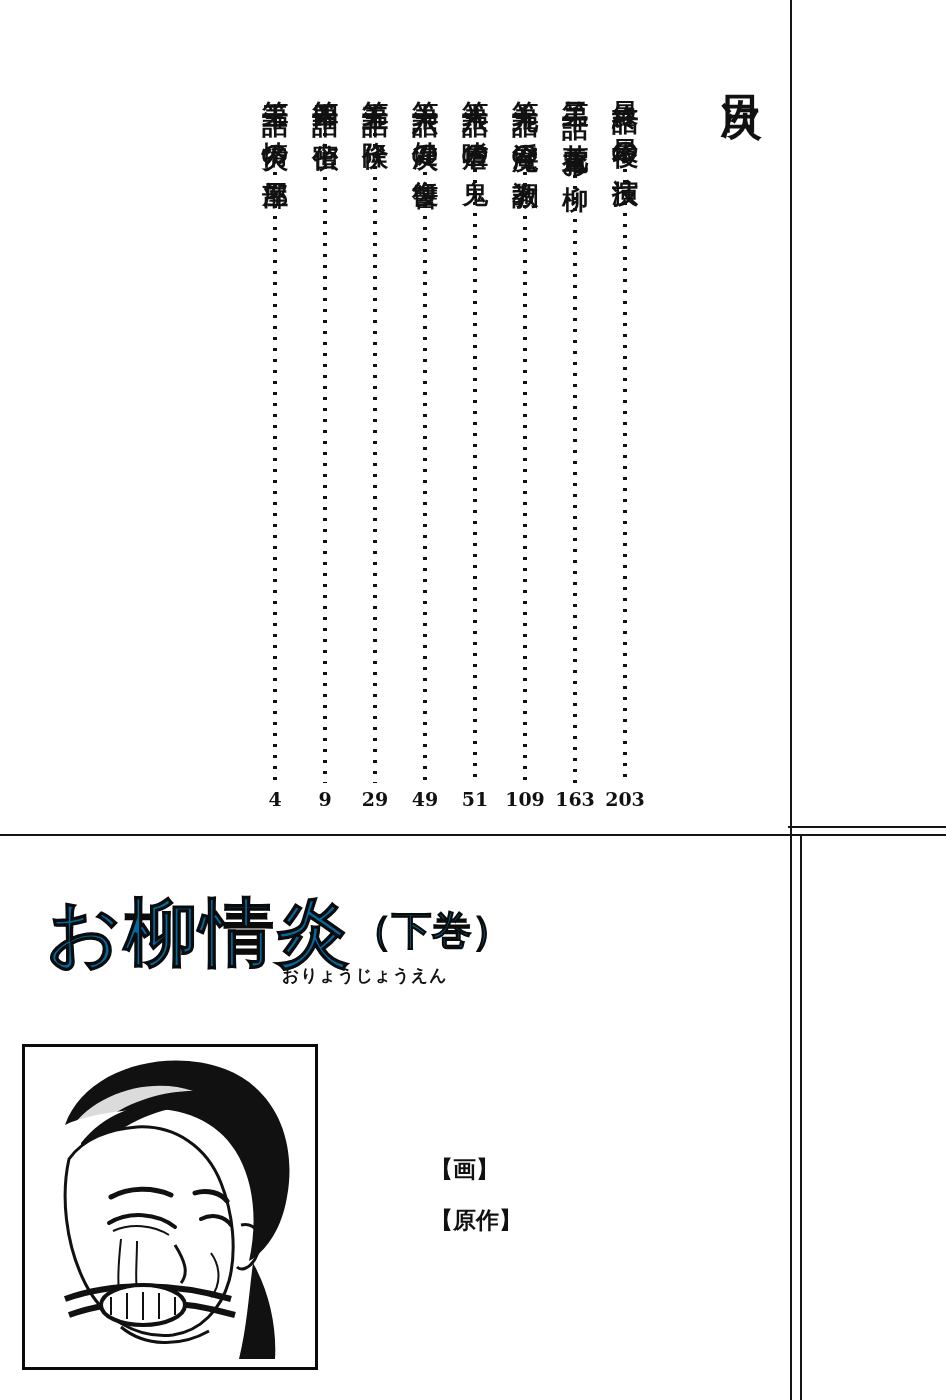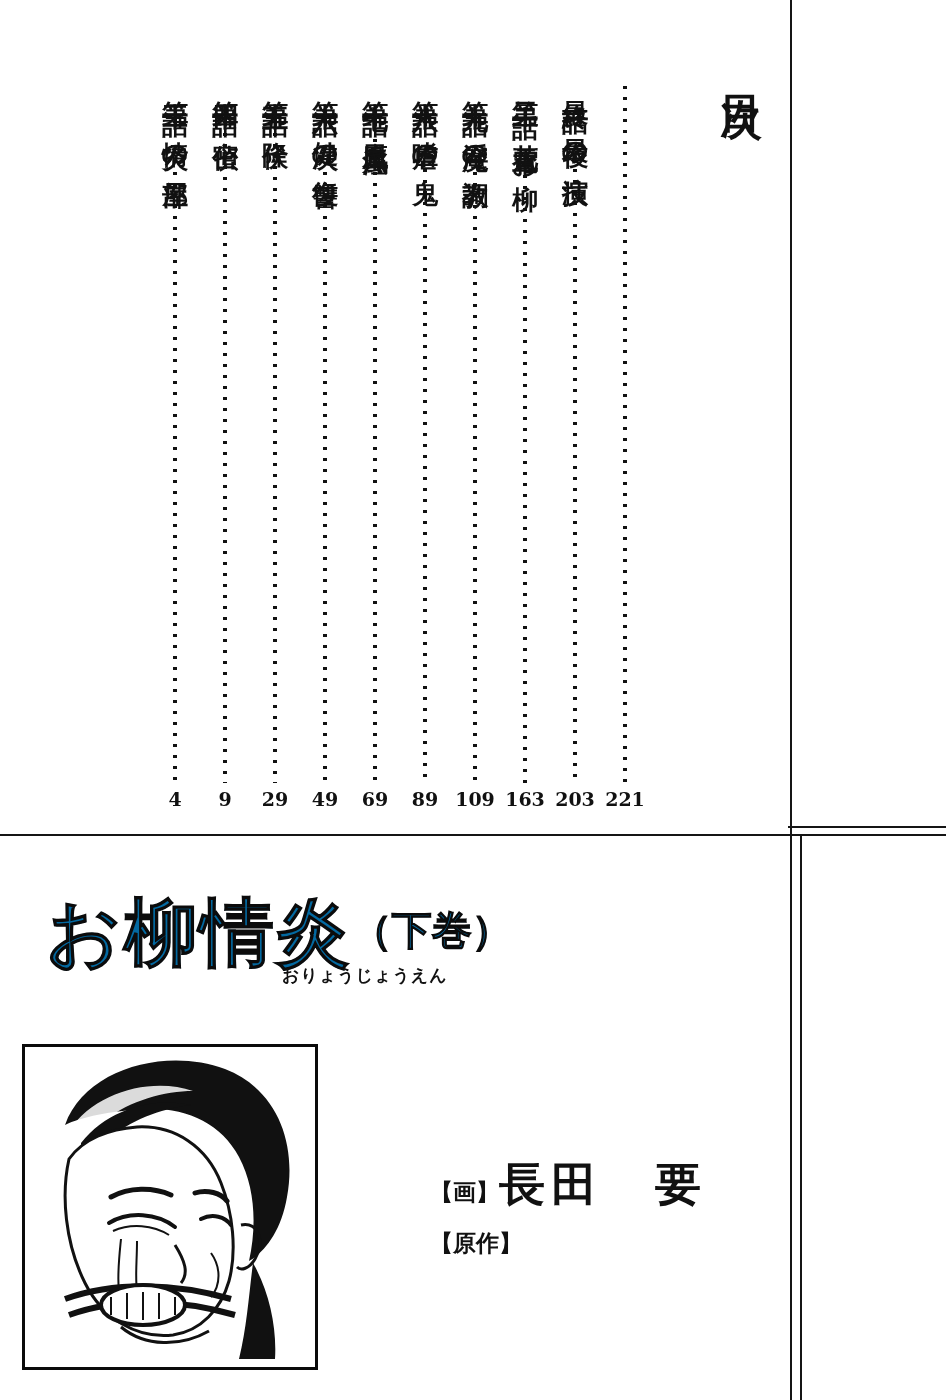--- a/index.html
+++ b/index.html
@@ -213,30 +213,25 @@
         <div class="entry-dots"></div>
         <div class="entry-page">29</div>
       </div>
 
       <div class="entry">
         <div class="entry-text">第十六話　健次の復讐</div>
         <div class="entry-dots"></div>
         <div class="entry-page">49</div>
       </div>
 
-      <div class="entry">
-        <div class="entry-text">第十七話　魔風淫風</div>
-        <div class="entry-dots"></div>
-        <div class="entry-page">69</div>
-      </div>
 
       <div class="entry">
         <div class="entry-text">第十八話　嗜虐の鬼</div>
         <div class="entry-dots"></div>
-        <div class="entry-page">89</div>
+        <div class="entry-page">51</div>
       </div>
 
       <div class="entry">
         <div class="entry-text">第十九話　淫魔の調教</div>
         <div class="entry-dots"></div>
         <div class="entry-page">109</div>
       </div>
 
 
 
@@ -246,25 +241,20 @@
         <div class="entry-page">163</div>
       </div>
 
 
       <div class="entry">
         <div class="entry-text">最終話　最後の演技</div>
         <div class="entry-dots"></div>
         <div class="entry-page">203</div>
       </div>
 
-      <div class="entry">
-        <div class="entry-text"></div>
-        <div class="entry-dots"></div>
-        <div class="entry-page">221</div>
-      </div>
 
     </div>
   </div>
 
   <div class="title-page">
 
     <div class="book-title">
       <span>お柳情炎</span><span class="book-volume">（下巻）</span>
     </div>
 
@@ -303,21 +293,20 @@
 
         <path d="M216 178 C234 174 240 196 230 212 C224 222 216 224 212 220" stroke="#111111" stroke-width="3" fill="none"></path>
 
         <path d="M228 216 C244 244 252 280 250 312 L214 312 C222 280 224 246 228 216 Z" fill="#111111"></path>
       </svg>
     </div>
 
     <div class="credits">
       <div class="credit-row">
         <span class="credit-tag">【画】</span>
-        <span class="credit-name">長田　要</span>
       </div>
       <div class="credit-row">
         <span class="credit-tag">【原作】</span>
       </div>
     </div>
 
   </div>
 </div>
 
 </body></html>

